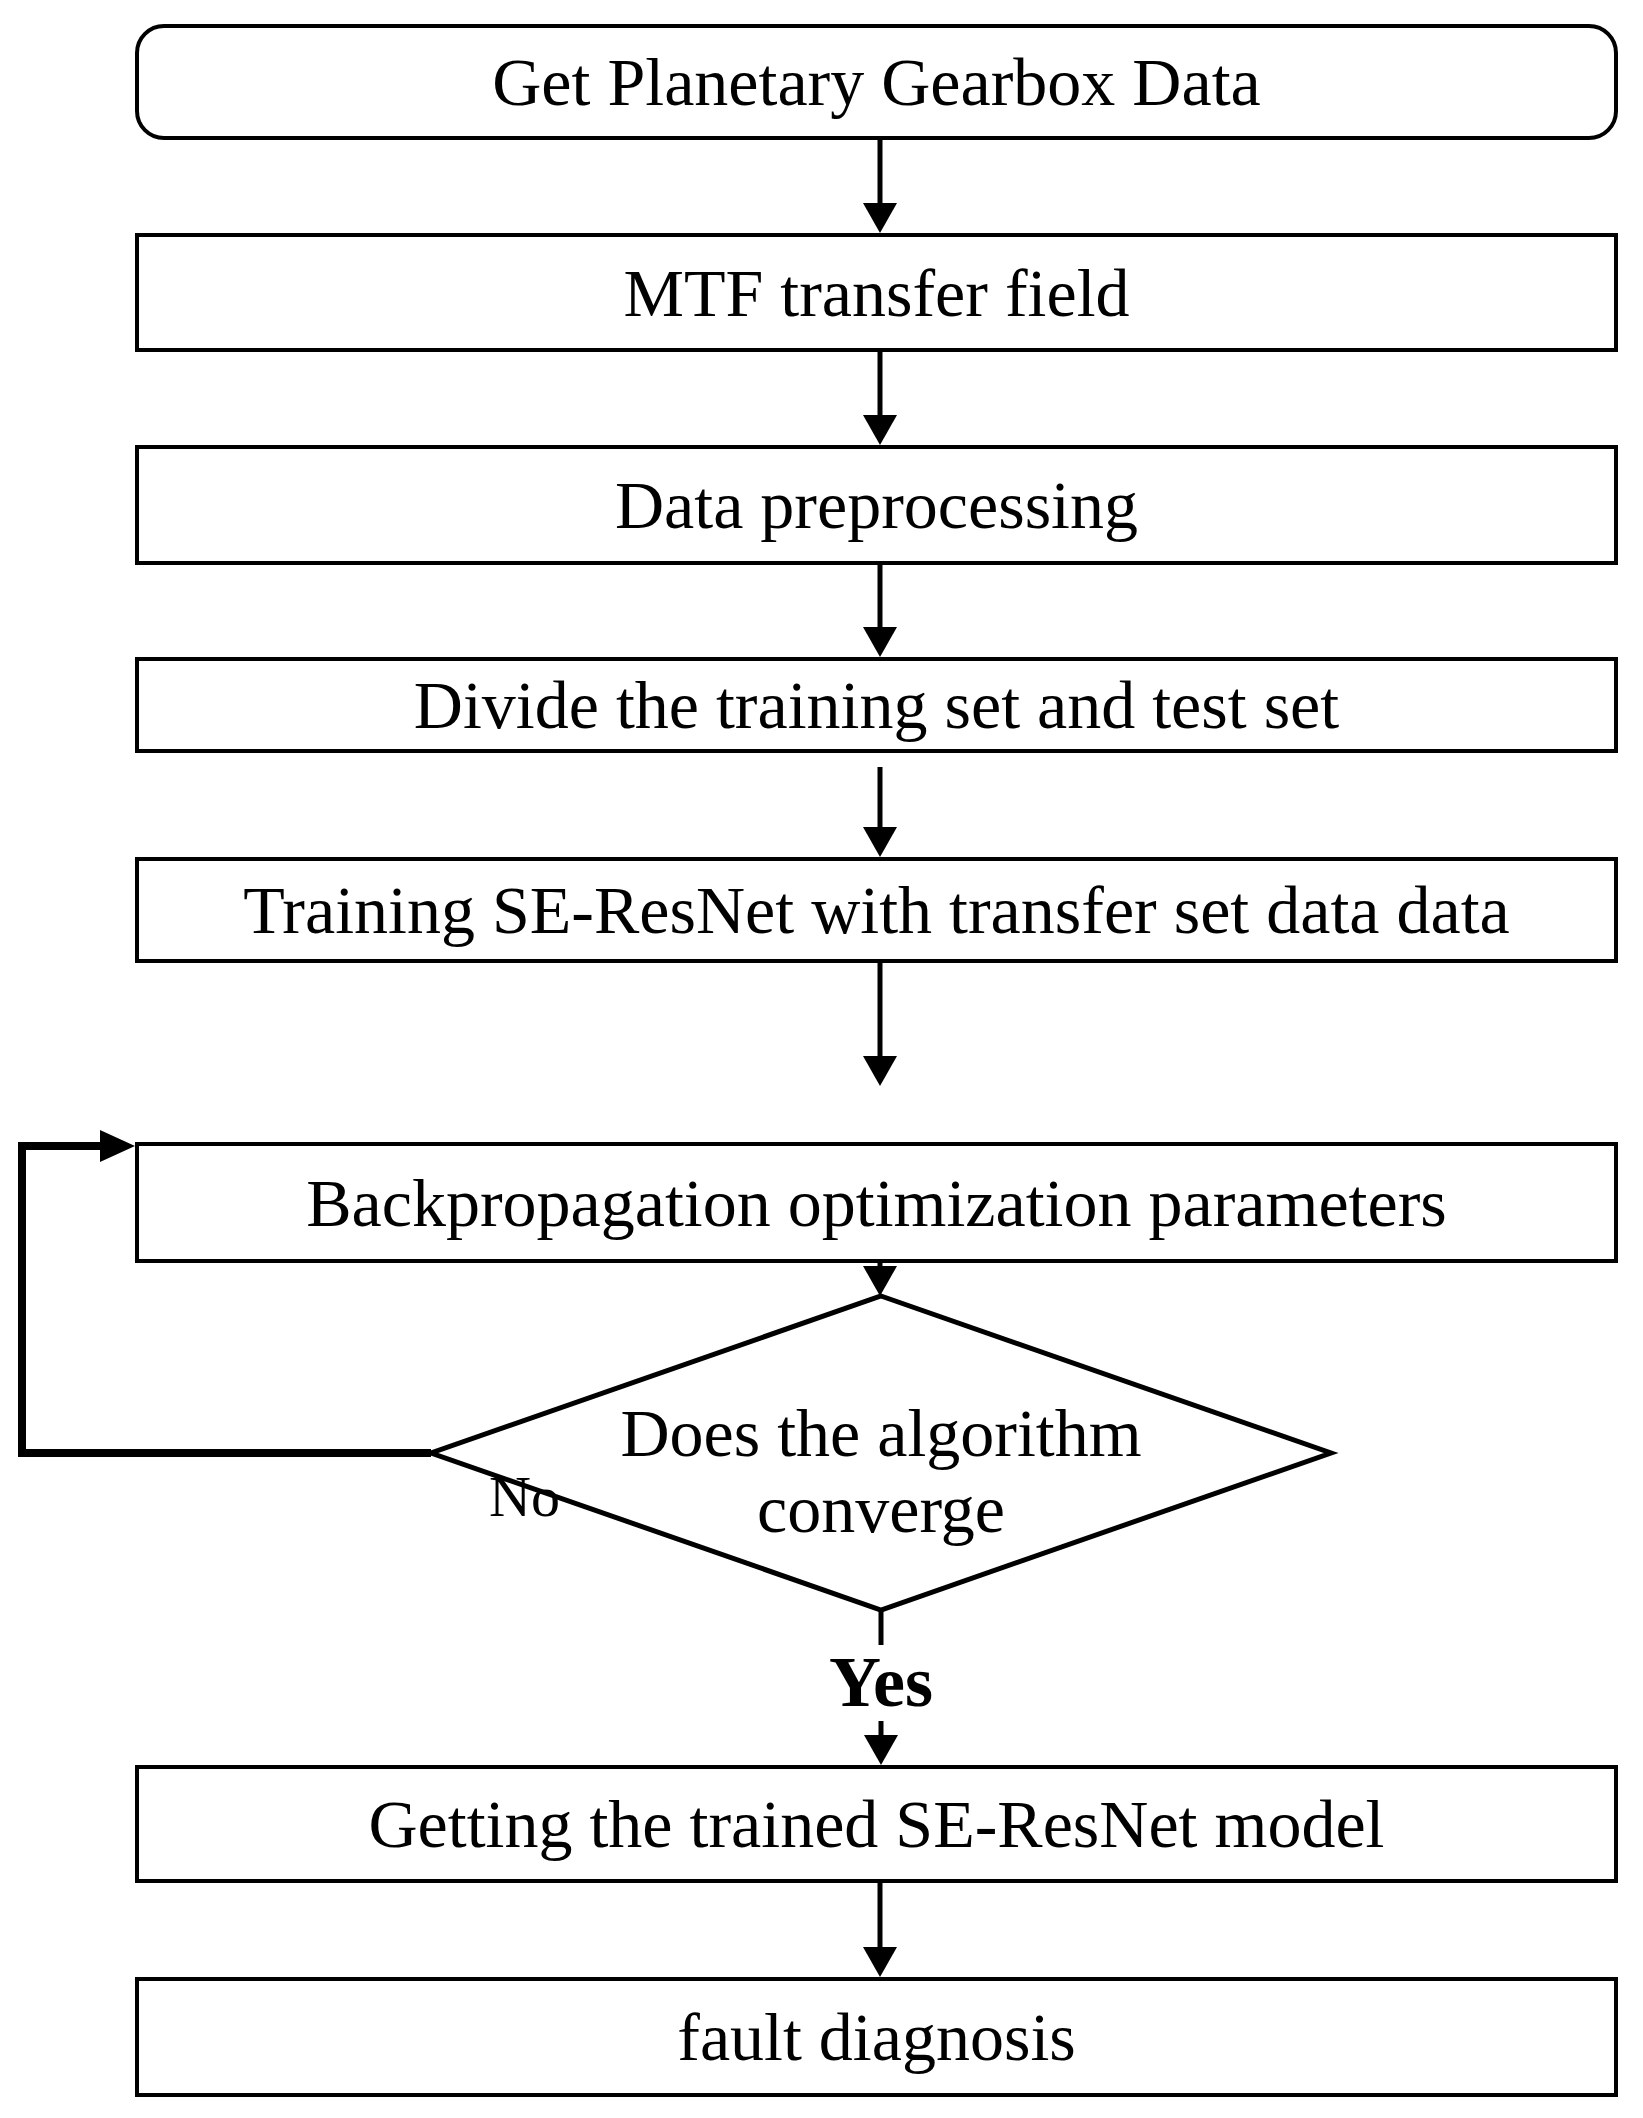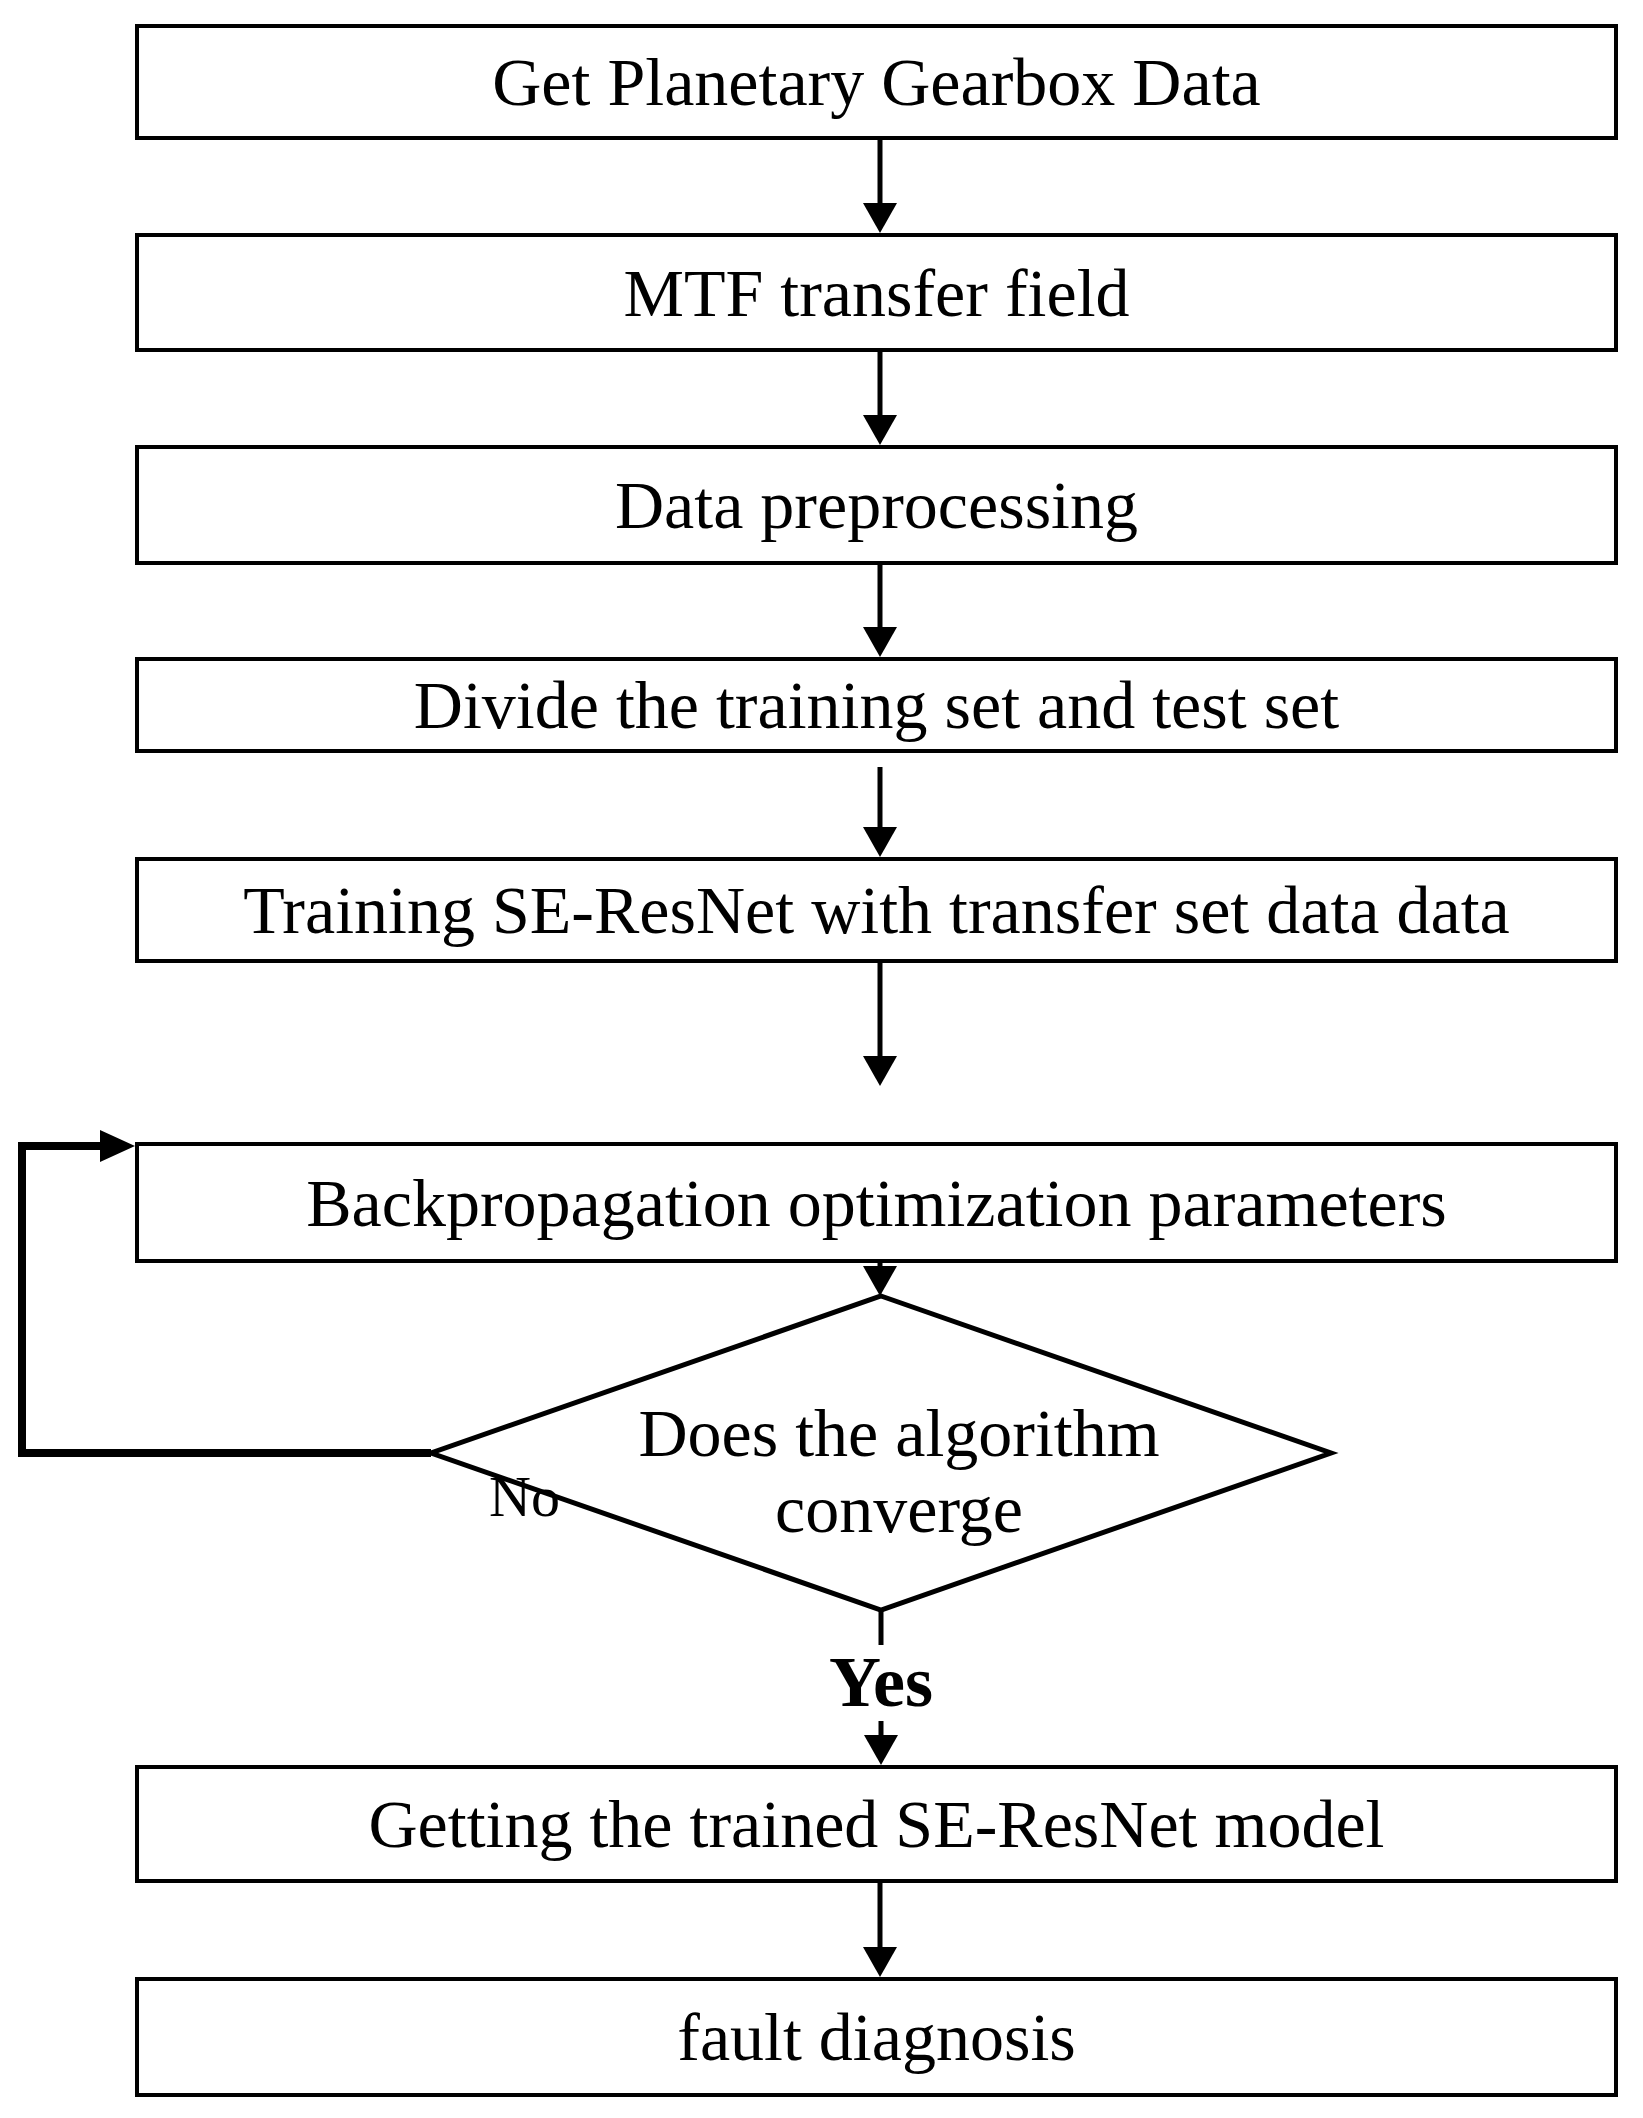--- a/index.html
+++ b/index.html
@@ -30,32 +30,32 @@
     box-sizing: border-box;
     background: #ffffff;
     display: flex;
     align-items: center;
     justify-content: center;
     font-size: 68px;
     white-space: nowrap;
     z-index: 2;
     line-height: 1;
   }
-  .b1 { top: 24px;   height: 116px; }
+  .b1 { top: 24px;   height: 116px; border-radius: 29px; }
   .b2 { top: 233px;  height: 119px; }
   .b3 { top: 445px;  height: 120px; }
   .b4 { top: 657px;  height: 96px; }
   .b5 { top: 857px;  height: 106px; }
   .b6 { top: 1142px; height: 121px; }
   .b7 { top: 1765px; height: 118px; }
   .b8 { top: 1977px; height: 120px; text-align: center; }
 
   .diamond-text {
     position: absolute;
-    left: 549px;
+    left: 531px;
     top: 1395px;
     width: 700px;
     text-align: center;
     font-size: 68px;
     line-height: 76px;
     z-index: 2;
   }
   .no-label {
     position: absolute;
     left: 420px;

